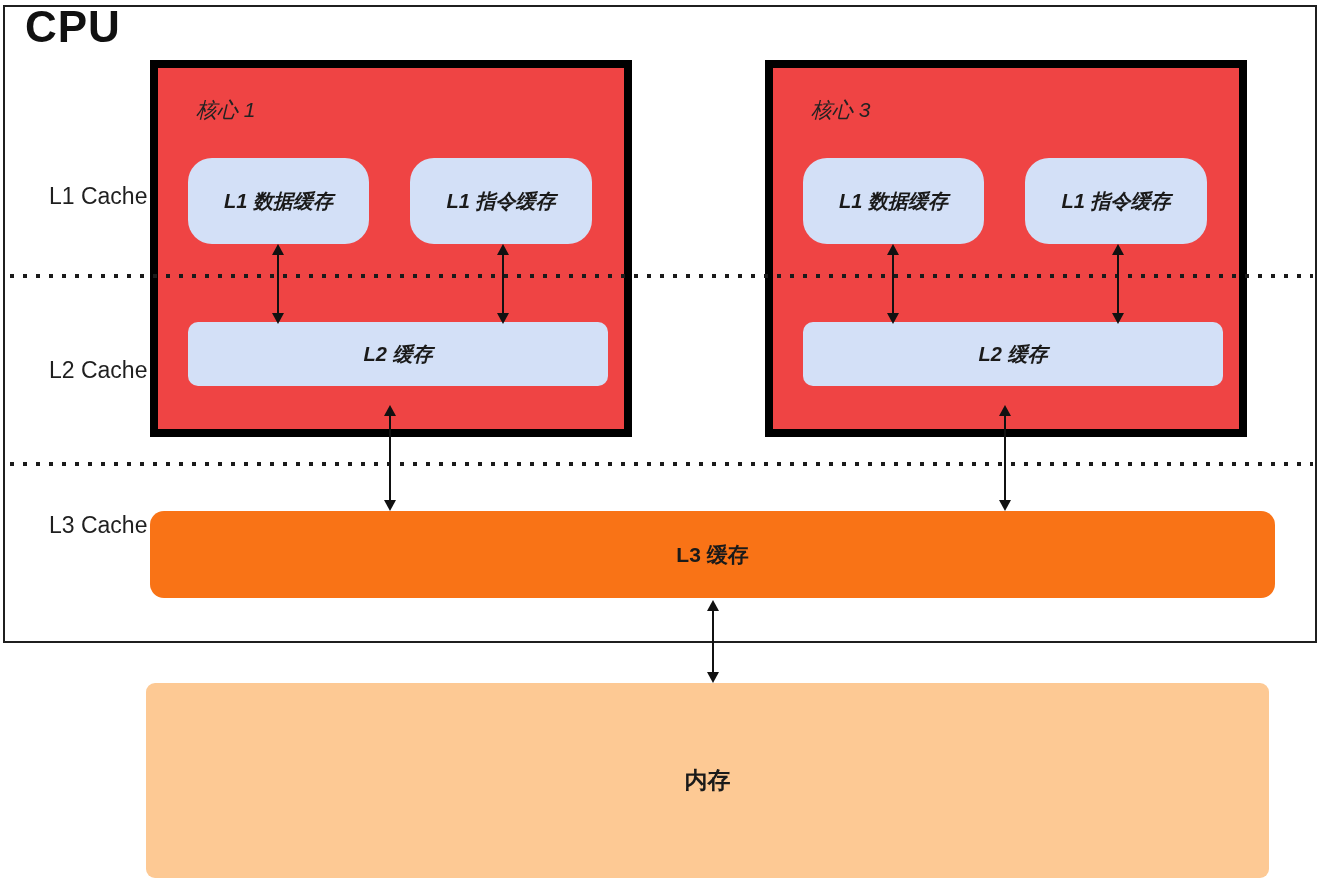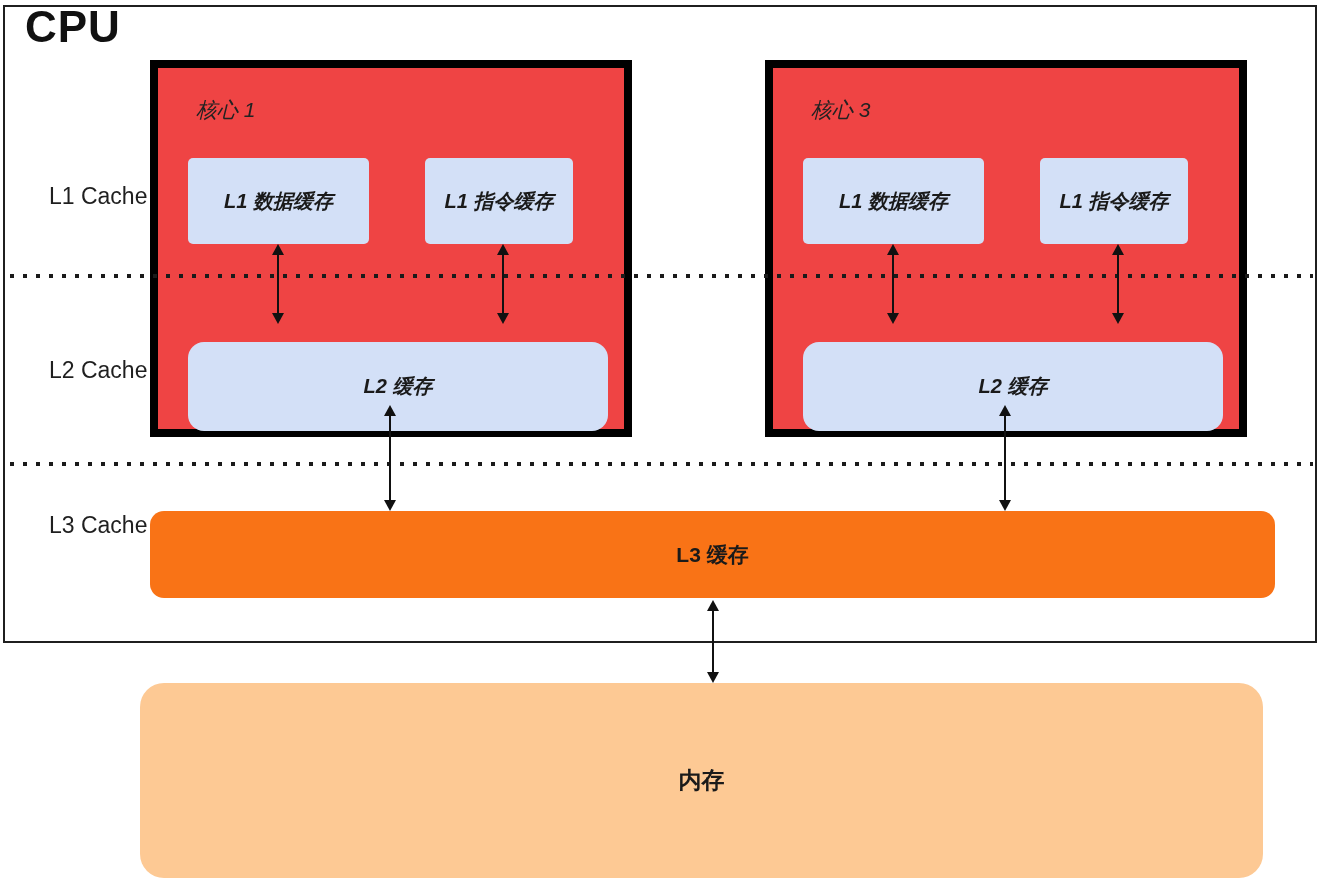--- a/index.html
+++ b/index.html
@@ -61,54 +61,54 @@
     position: absolute;
     left: 38px; top: 28px;
     font-size: 21px;
     color: #222222;
   }
 
   
   .chip {
     position: absolute;
     background: #d3e0f7;
-    border-radius: 5px;
+    border-radius: 24px;
     display: flex;
     align-items: center;
     justify-content: center;
     font-size: 20px;
     font-weight: bold;
     color: #1a1a1a;
   }
   .chip.l1-data { left: 30px;  top: 90px;  width: 181px; height: 86px; }
-  .chip.l1-inst { left: 267px; top: 90px;  width: 148px; height: 86px; }
-  .chip.l2      { left: 30px;  top: 254px; width: 420px; height: 89px; border-radius: 16px; margin-top: 20px; }
+  .chip.l1-inst { left: 252px; top: 90px;  width: 182px; height: 86px; }
+  .chip.l2      { left: 30px;  top: 254px; width: 420px; height: 64px; border-radius: 10px; }
 
   .l3-chip {
     position: absolute;
     left: 150px; top: 511px;
     width: 1125px; height: 87px;
     background: #f97316;
     border-radius: 14px;
     display: flex;
     align-items: center;
     justify-content: center;
     font-size: 21px;
     font-weight: bold;
     color: #1a1a1a;
     z-index: 2;
   }
 
   
   .memory-box {
     position: absolute;
-    left: 140px; top: 683px;
+    left: 146px; top: 683px;
     width: 1123px; height: 195px;
     background: #fdc994;
-    border-radius: 24px;
+    border-radius: 9px;
     display: flex;
     align-items: center;
     justify-content: center;
     font-size: 23px;
     font-weight: bold;
     color: #1a1a1a;
   }
 
   
   .dotline {

